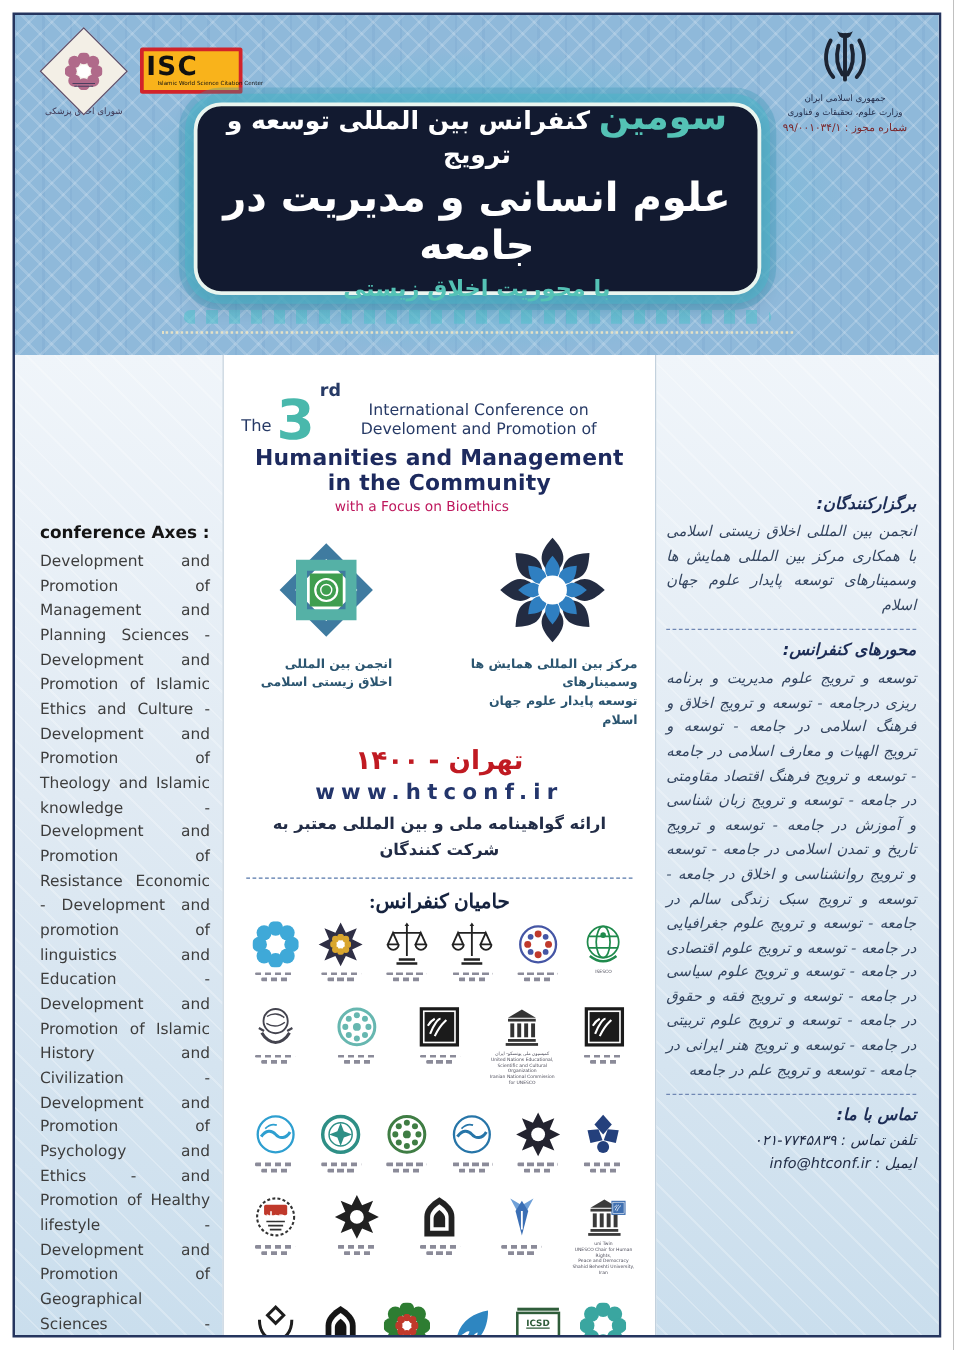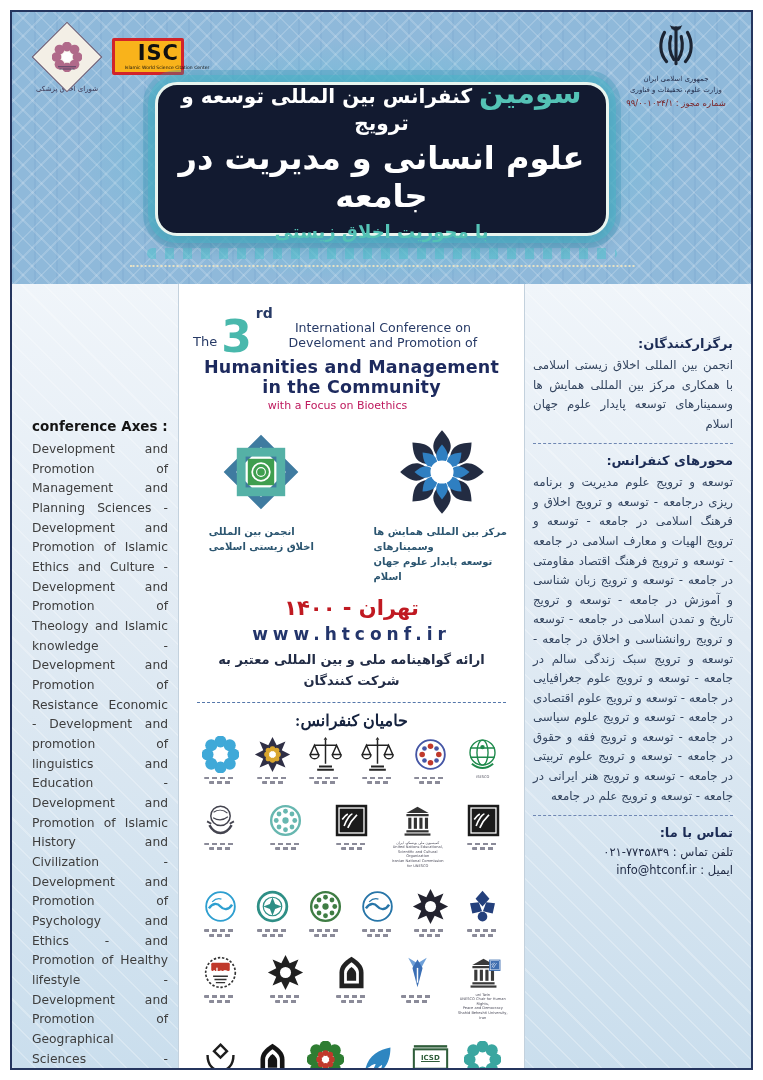--- a/index.html
+++ b/index.html
@@ -29,37 +29,37 @@
   .pl1 .accent{font-size:29px;color:#54c2b5;font-weight:bold;letter-spacing:1px;}
   .pl2{font-size:32px;font-weight:bold;color:#fff;margin-top:4px;line-height:1.2;}
   .pl3{font-size:18px;font-weight:bold;color:#54c2b5;margin-top:6px;}
 
   
   .stamp{position:absolute;left:18px;top:16px;width:74px;text-align:center;}
   .stamp .diamond{width:48px;height:48px;margin:4px auto 2px;transform:rotate(45deg);
     background:#f3efe6;border:1.5px solid #5a4d6b;display:flex;align-items:center;justify-content:center;}
   .stamp .diamond svg{transform:rotate(-45deg);}
   .stamp .cap{font-size:7px;color:#3a3350;margin-top:3px;}
-  .isc-badge{position:absolute;left:100px;top:26px;width:72px;text-align:right;}
+  .isc-badge{position:absolute;left:100px;top:26px;width:82px;text-align:left;}
   .isc-box{background:#f9b31b;border:3px solid #d2232a;border-radius:2px;padding:2px 2px 1px;}
   .isc-txt{font-size:21px;font-weight:bold;color:#111;letter-spacing:1px;line-height:1;}
   .isc-sub{font-size:6px;transform:scale(.75);transform-origin:top center;color:#111;background:#f9b31b;white-space:nowrap;}
   .gov{position:absolute;right:16px;top:12px;width:118px;text-align:center;}
   .gov-cap{font-size:7px;color:#232d4b;line-height:1.5;}
   .gov-lic{font-size:8.5px;color:#7a2428;margin-top:3px;direction:rtl;}
 
   
   .body{position:absolute;top:272px;bottom:0;left:0;right:0;display:flex;
     background:linear-gradient(180deg,#f0f5fa 0%,#e0eaf3 45%,#cadeed 100%);}
   .body::before{content:"";position:absolute;inset:0;pointer-events:none;
     background:repeating-linear-gradient(45deg, rgba(255,255,255,.25) 0 1.5px, transparent 1.5px 16px);}
   .col-left{width:166px;box-sizing:border-box;padding:134px 10px 0 20px;position:relative;}
   .col-center{width:347px;box-sizing:border-box;background:#fff;border-left:1px solid #c3d1dd;
     border-right:1px solid #c3d1dd;padding:12px 14px 8px;display:flex;flex-direction:column;position:relative;}
-  .col-right{flex:1;box-sizing:border-box;padding:52px 18px 0 8px;direction:rtl;text-align:right;position:relative;}
+  .col-right{flex:1;box-sizing:border-box;padding:112px 18px 0 8px;direction:rtl;text-align:right;position:relative;font-style:italic;}
 
   
   .ax-head{font-size:13.5px;font-weight:bold;color:#141414;margin-bottom:6px;}
   .ax-body{font-size:12.3px;color:#3d3d3d;text-align:justify;line-height:1.6;}
 
   
   .r-head{font-size:13px;font-weight:bold;color:#1c2c55;margin-bottom:5px;}
   .r-body{font-size:11.8px;color:#34455f;text-align:justify;line-height:1.66;}
   .dash{border:none;border-top:1.4px dashed #6f87b3;margin:9px 0;}
   .contact-line{font-size:11.5px;color:#222c46;margin-top:4px;}
@@ -71,21 +71,21 @@
   .et-the{font-size:13px;color:#273a66;padding-bottom:5px;}
   .et-num{font-size:44px;line-height:.8;font-weight:bold;color:#49b8ac;}
   .et-line1wrap{display:flex;flex-direction:column;align-items:flex-start;padding-bottom:4px;}
   .et-ord{font-size:14px;font-weight:bold;color:#273a66;line-height:1;}
   .et-line1{font-size:12.6px;color:#273a66;}
   .et-line2{font-size:17.5px;font-weight:800;color:#1d2a5e;margin-top:3px;letter-spacing:.2px;}
   .et-line3{font-size:11px;color:#be185d;margin:2px 28px 0 0;}
 
   .orgs{display:flex;justify-content:center;align-items:flex-start;gap:44px;margin-top:16px;}
   .org{display:flex;flex-direction:column;align-items:center;width:140px;}
-  .org-cap{font-size:10px;font-weight:bold;color:#2b5570;text-align:left;white-space:pre-line;
+  .org-cap{font-size:10px;font-weight:bold;color:#2b5570;text-align:right;white-space:pre-line;
     margin-top:8px;line-height:1.5;direction:rtl;}
 
   .city{font-size:21px;font-weight:bold;color:#c01a22;text-align:center;margin-top:12px;direction:rtl;}
   .site{font-size:17px;font-weight:bold;color:#23356b;text-align:center;letter-spacing:5px;margin-top:4px;}
   .cert{font-size:13px;font-weight:bold;color:#222c46;text-align:center;direction:rtl;line-height:1.6;
     width:86%;margin:6px auto 0;}
   .c-dash{border:none;border-top:1.4px dashed #5577aa;margin:10px 4px 6px;}
   .sp-head{font-size:16px;font-weight:bold;color:#16233f;text-align:center;direction:rtl;margin:2px 0 4px;font-family:Liberation Serif, serif;}
 
   .sp-grid{display:flex;flex-direction:column;gap:2px;margin-top:2px;}

